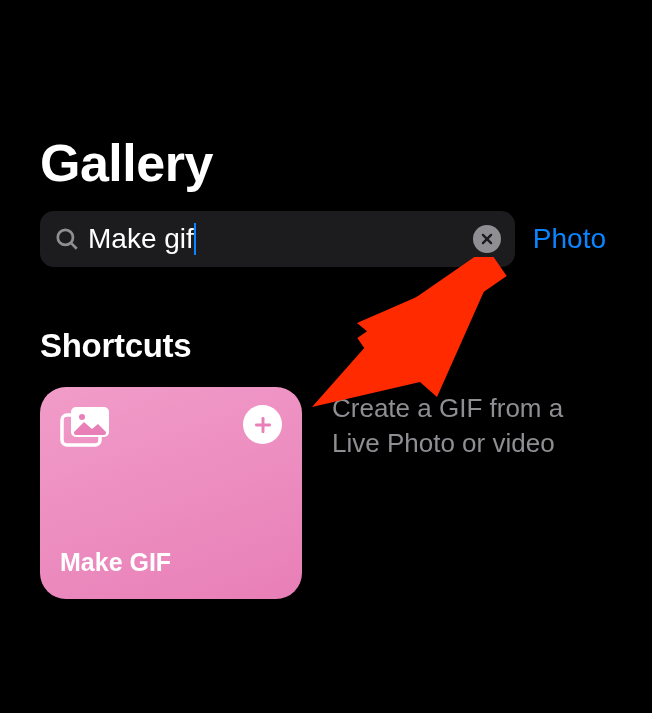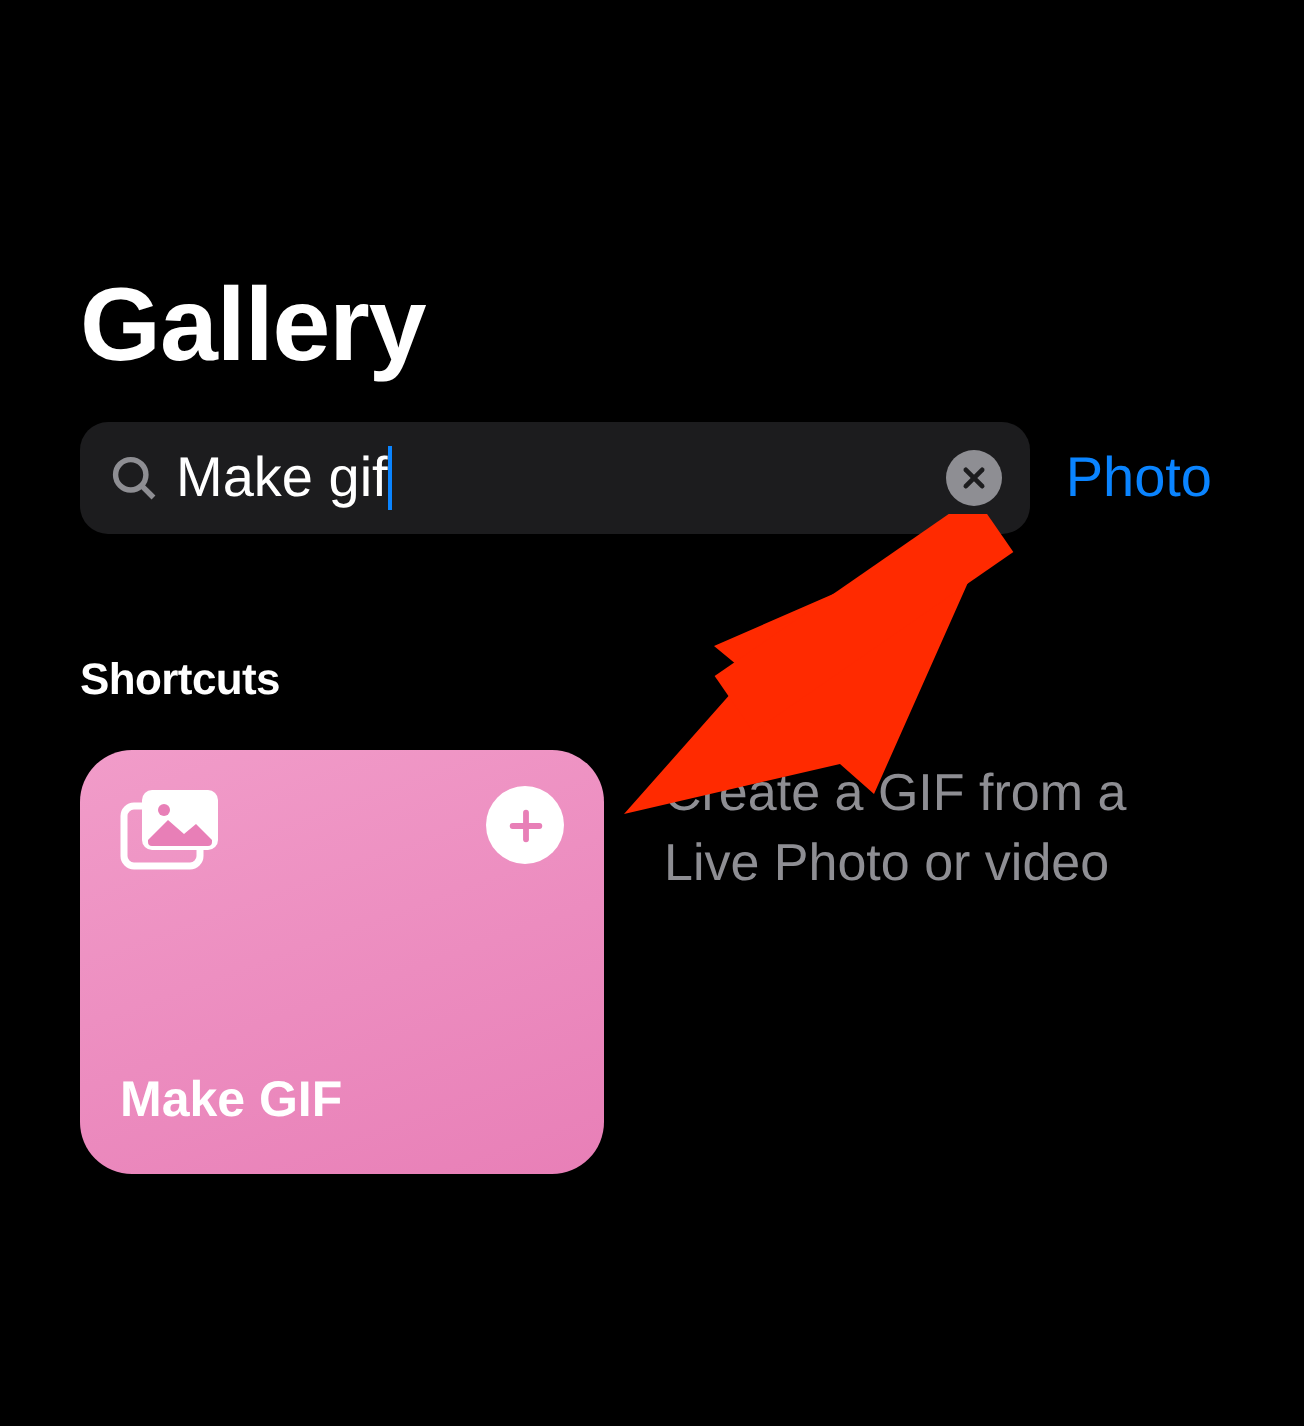--- a/index.html
+++ b/index.html
@@ -83,21 +83,21 @@
       color: #0a84ff;
       font-size: 28px;
       background: none;
       border: none;
       cursor: pointer;
       font-family: inherit;
       padding-right: 6px;
     }
     .section-header {
       color: #fff;
-      font-size: 22px;
+      font-size: 33px;
       font-weight: 700;
       margin-bottom: 22px;
       letter-spacing: -0.3px;
     }
     .shortcut-row {
       display: flex;
       gap: 30px;
       align-items: flex-start;
     }
     .shortcut-card {

